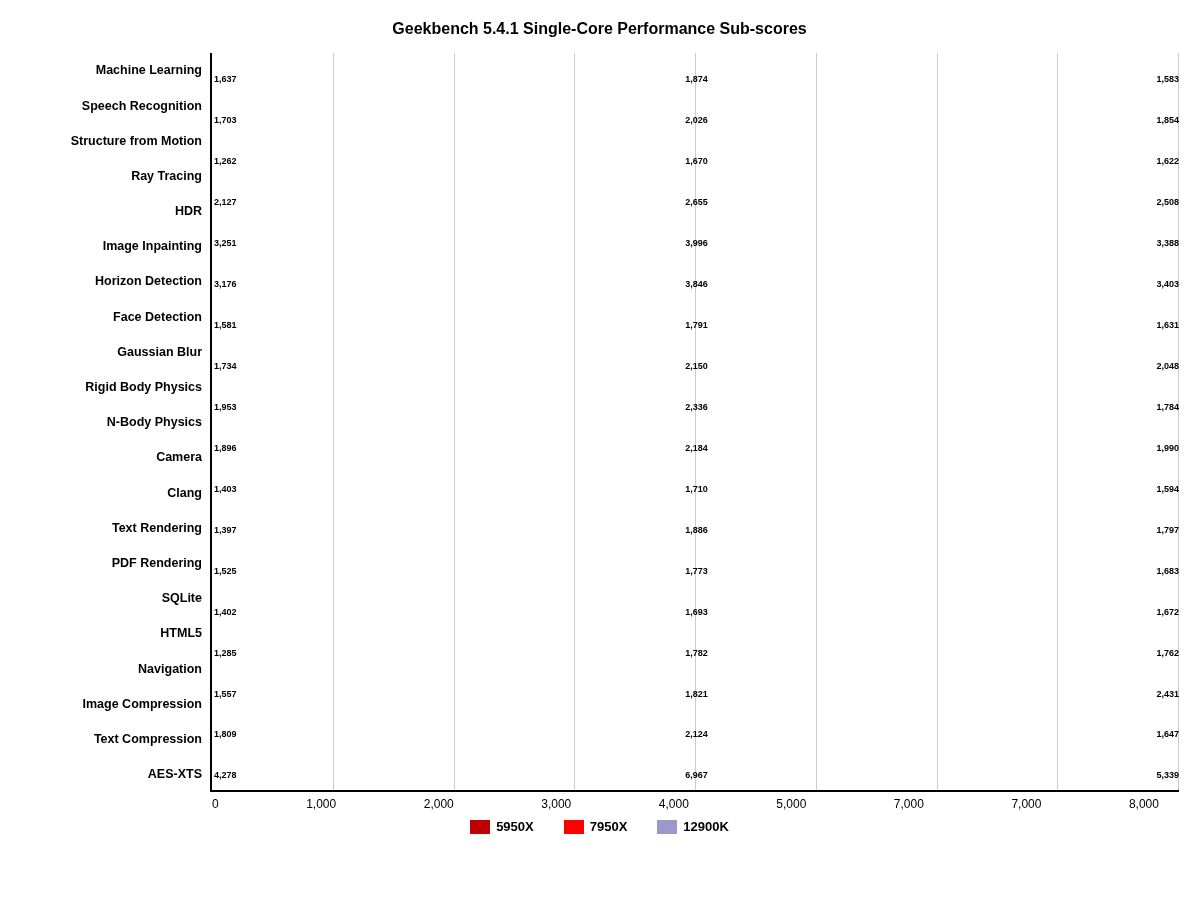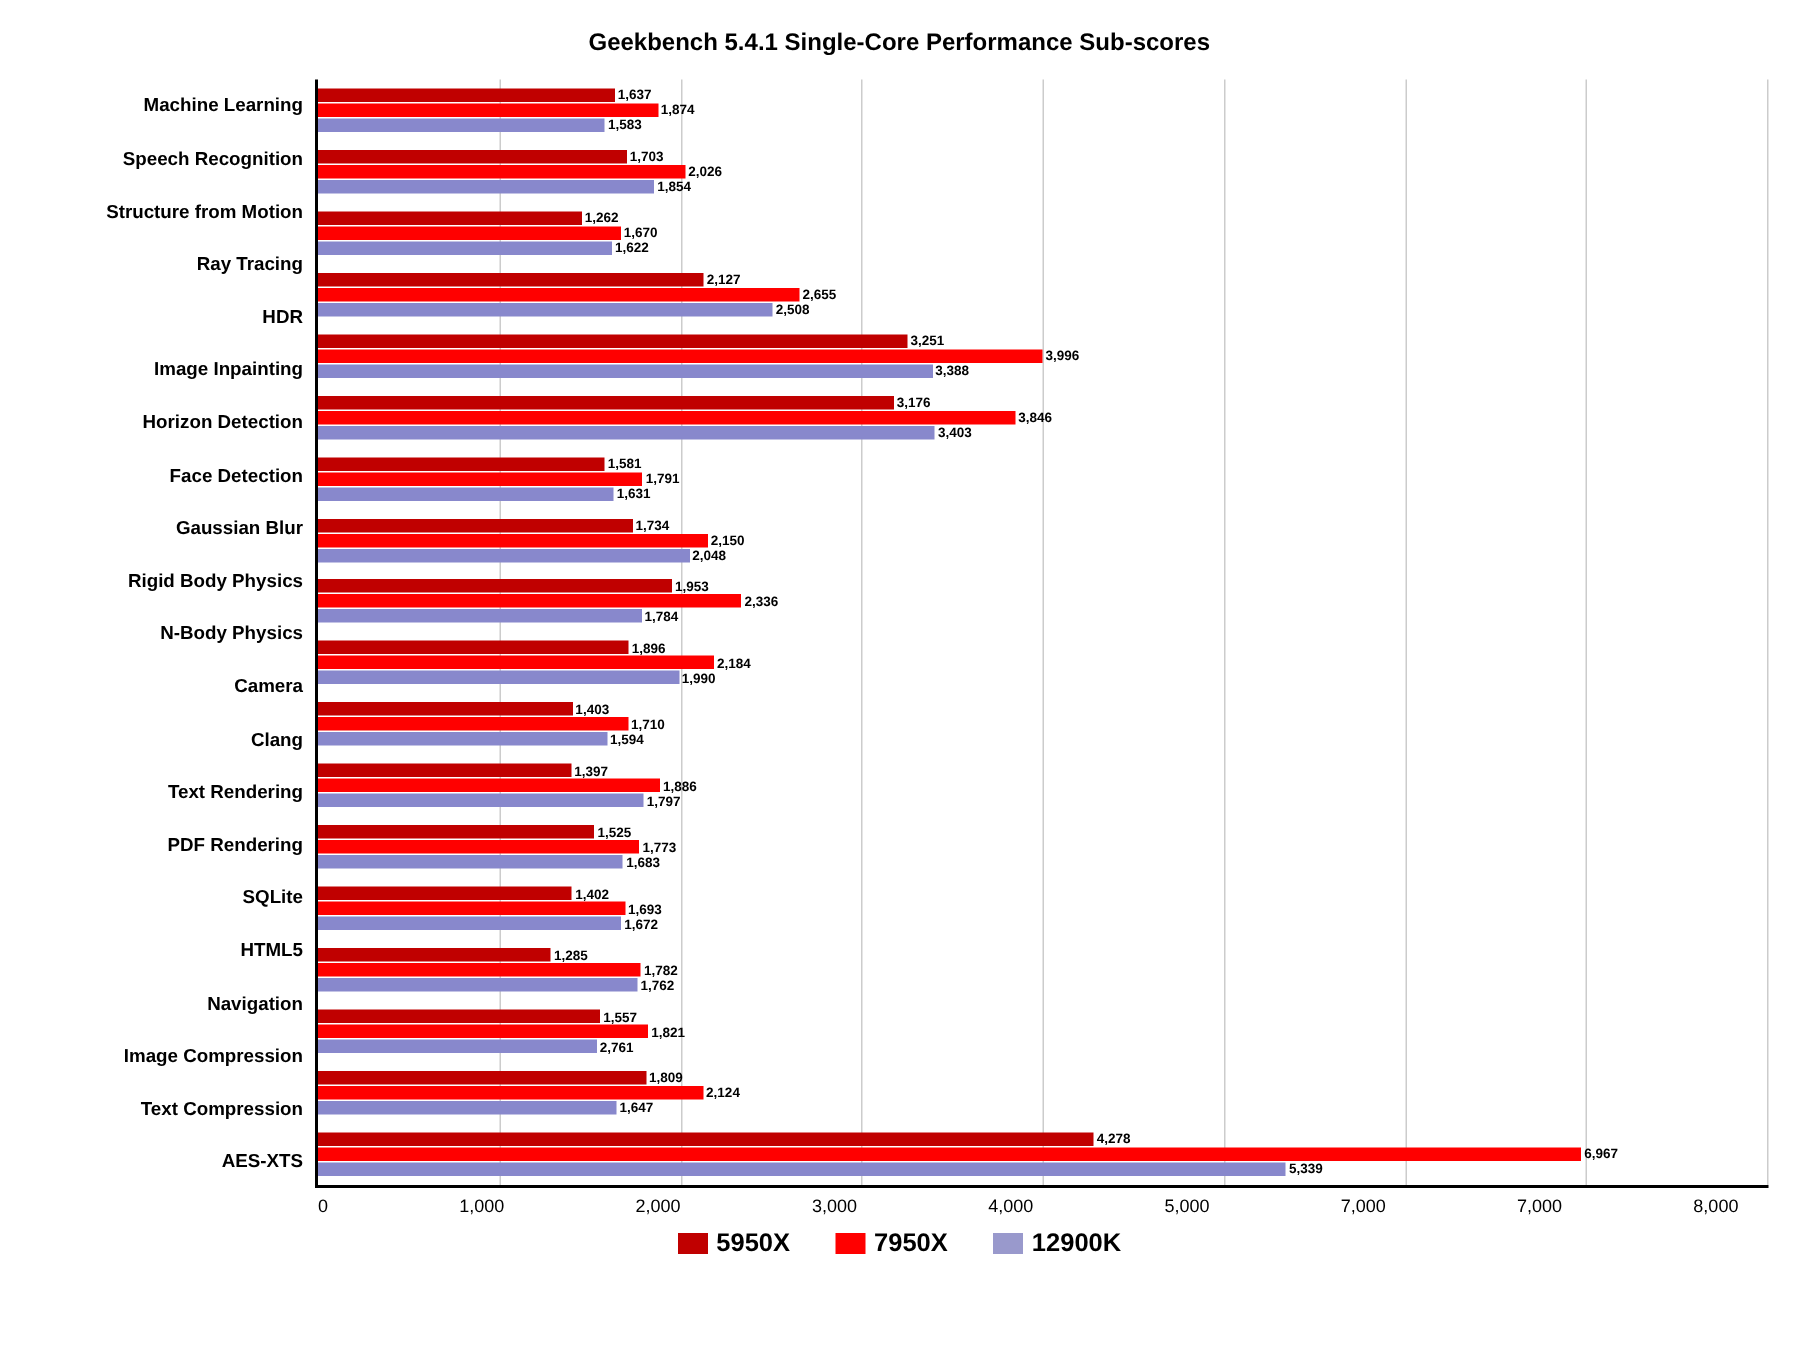--- a/index.html
+++ b/index.html
@@ -62,24 +62,25 @@
     }
     .bars-container {
       position: absolute;
       top: 0; left: 0; right: 0; bottom: 0;
       display: flex;
       flex-direction: column;
       justify-content: space-around;
     }
     .bar-group {
       display: flex;
-      flex-direction: column;
+      flex-direction: row;
       justify-content: space-between;
       gap: 1px;
       padding: 2px 0;
+      margin-top: 12px;
     }
     .bar-row {
       display: flex;
       align-items: center;
       height: 9px;
     }
     .bar {
       height: 9px;
       position: relative;
     }
@@ -109,21 +110,21 @@
     .legend {
       display: flex;
       justify-content: center;
       gap: 30px;
       margin-top: 8px;
     }
     .legend-item {
       display: flex;
       align-items: center;
       gap: 6px;
-      font-size: 17px;
+      font-size: 13px;
       font-weight: bold;
     }
     .legend-box {
       width: 20px;
       height: 14px;
     }
   </style>
 </head>
 <body>
 
@@ -381,21 +382,21 @@
             <div class="bar-row">
               <div class="bar bar-5950x" style="width: 19.462%;"></div>
               <span class="bar-label">1,557</span>
             </div>
             <div class="bar-row">
               <div class="bar bar-7950x" style="width: 22.762%;"></div>
               <span class="bar-label">1,821</span>
             </div>
             <div class="bar-row">
               <div class="bar bar-12900k" style="width: 19.225%;"></div>
-              <span class="bar-label">2,761</span>
+              <span class="bar-label">2,431</span>
             </div>
           </div>
           <div class="bar-group">
             <div class="bar-row">
               <div class="bar bar-5950x" style="width: 22.613%;"></div>
               <span class="bar-label">1,809</span>
             </div>
             <div class="bar-row">
               <div class="bar bar-7950x" style="width: 26.55%;"></div>
               <span class="bar-label">2,124</span>

